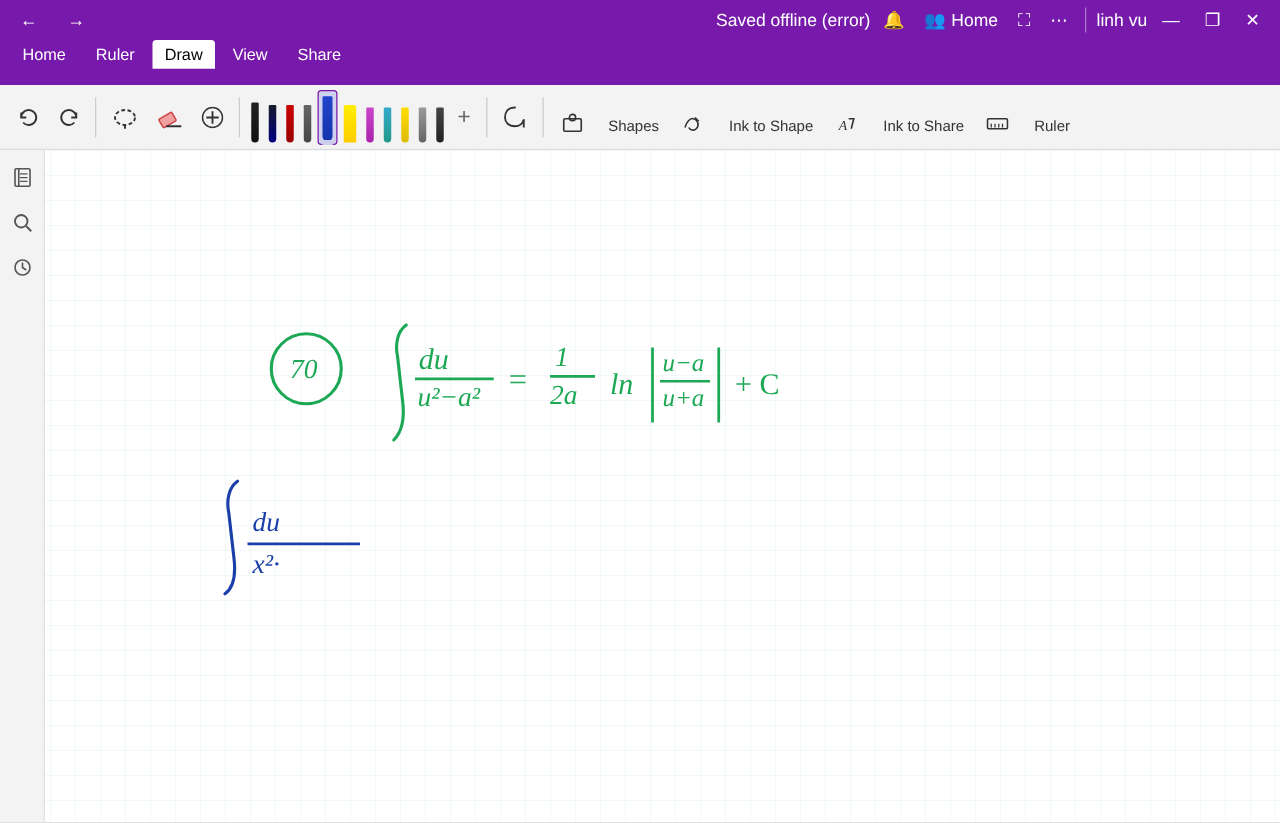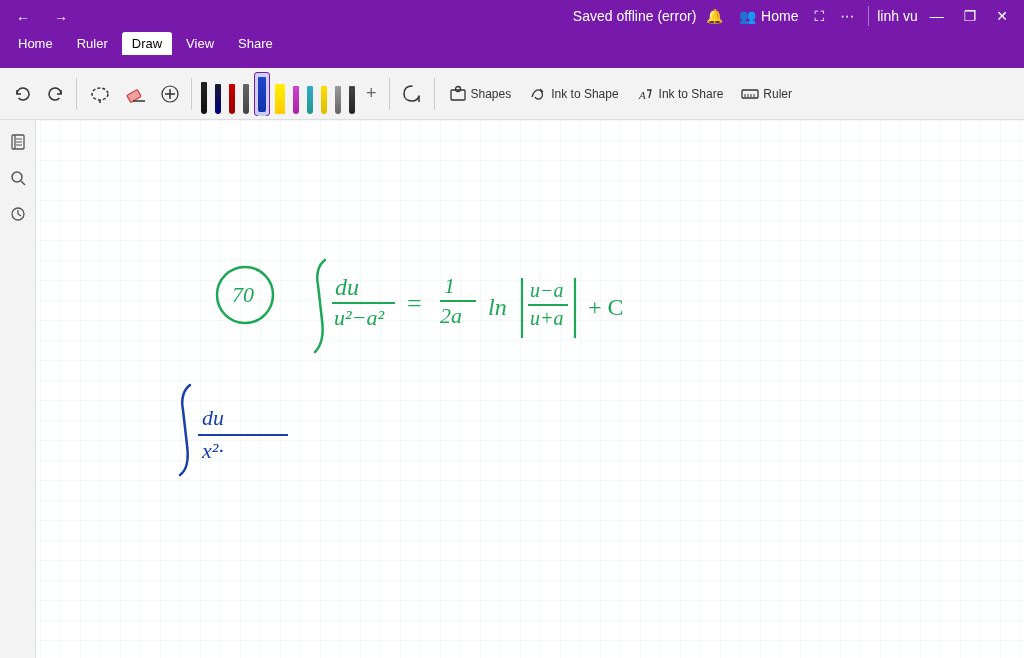--- a/index.html
+++ b/index.html
@@ -145,22 +145,22 @@
       color: white;
       cursor: pointer;
       padding: 3px 6px;
       font-size: 14px;
       border-radius: 3px;
     }
 
     
     .tool-label-btn {
       display: flex;
-      align-items: center;
-      gap: 4px;
+      align-items: flex-end;
+      gap: 20px;
       padding: 4px 8px;
       border: none;
       background: none;
       cursor: pointer;
       font-size: 12px;
       color: #333;
       border-radius: 3px;
       height: 36px;
     }
 

